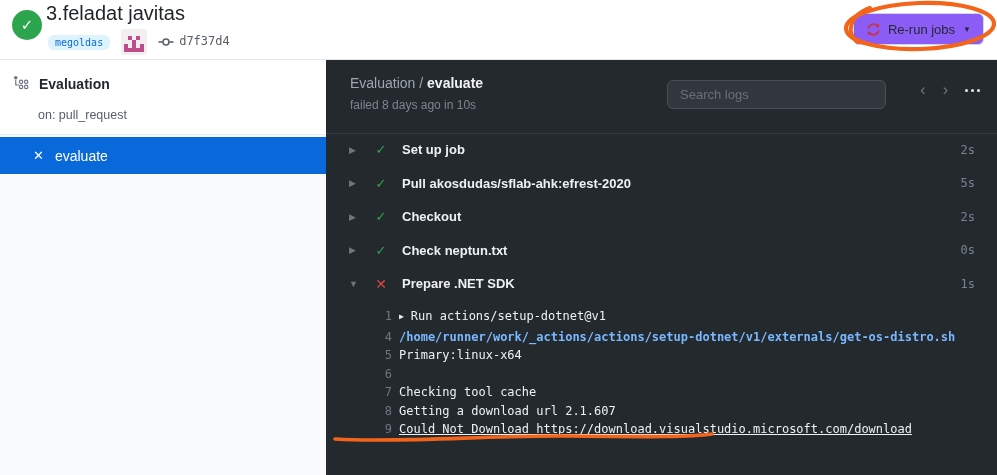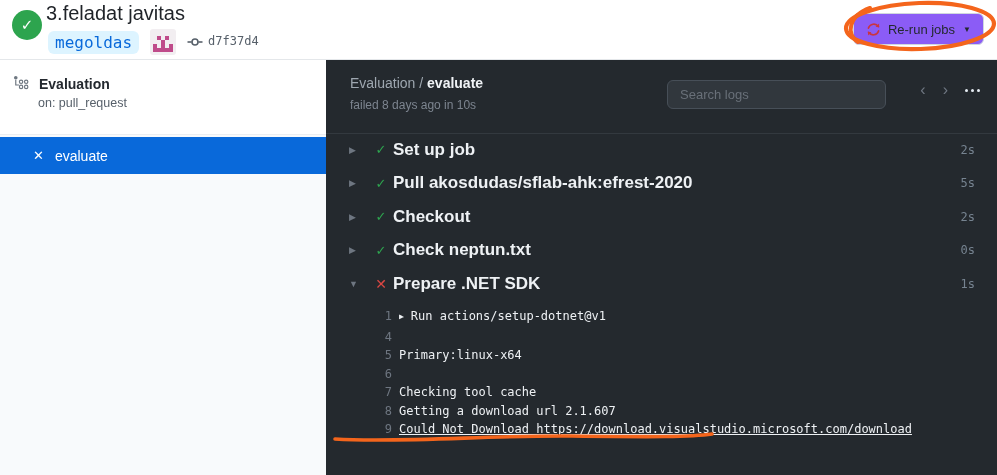--- a/index.html
+++ b/index.html
@@ -7,38 +7,38 @@
   .mono{font-family:"DejaVu Sans Mono","Liberation Mono",monospace;}
 
   
   .header{position:absolute;left:0;top:0;width:997px;height:60px;background:#ffffff;
     border-bottom:1px solid #e4e7ea;box-sizing:border-box;}
   .status-circle{position:absolute;left:12px;top:10px;width:30px;height:30px;border-radius:50%;
     background:#2da44e;color:#fff;display:flex;align-items:center;justify-content:center;
     font-size:15px;font-weight:bold;}
   .run-title{position:absolute;left:46px;top:2px;font-size:20px;color:#1f2328;font-weight:400;}
   .meta-row{position:absolute;left:48px;top:29px;display:flex;align-items:center;gap:11px;}
-  .branch-badge{font-family:"DejaVu Sans Mono","Liberation Mono",monospace;font-size:16px;
+  .branch-badge{font-family:"DejaVu Sans Mono","Liberation Mono",monospace;font-size:10px;
     color:#0969da;background:#ddf4ff;padding:2px 7px;border-radius:6px;}
   .identicon{width:26px;height:26px;background:#f2eef1;border-radius:3px;display:flex;
     align-items:center;justify-content:center;}
   .commit-ref{display:flex;align-items:flex-start;gap:5px;color:#57606a;font-size:12px;}
   .rerun-btn{position:absolute;right:13px;top:13px;height:30px;padding:0 12px;background:#8b5cf6;
     border:1px solid #d0d7de;border-radius:6px;display:flex;align-items:center;gap:7px;
     font-size:13px;color:#24292f;cursor:pointer;}
   .rerun-caret{font-size:8px;color:#24292f;margin-left:1px;}
   .annot{position:absolute;pointer-events:none;z-index:9;}
 
   
   .sidebar{position:absolute;left:0;top:60px;width:326px;height:415px;background:#f8fafc;}
   .sidebar-head{position:absolute;left:0;top:0;width:326px;height:75px;background:#fff;
     border-bottom:1px solid #eceef0;box-sizing:border-box;padding:15px 16px 0 13px;}
   .wf-row{display:flex;align-items:center;gap:9px;}
   .wf-name{font-size:14px;font-weight:700;color:#24292f;}
-  .wf-trigger{margin-left:25px;margin-top:4px;font-size:12.5px;color:#57606a;}
+  .wf-trigger{margin-left:25px;margin-top:16px;font-size:12.5px;color:#57606a;}
   .job-row{position:absolute;left:0;top:77px;width:326px;height:37px;background:#0969da;
     color:#ffffff;display:flex;align-items:center;padding-left:33px;box-sizing:border-box;
     gap:11px;font-size:14px;cursor:pointer;}
   .job-x{font-size:13px;font-weight:700;}
 
   
   .logpanel{position:absolute;left:326px;top:60px;width:671px;height:415px;background:#24292e;}
   .lp-head{position:relative;height:73px;border-bottom:1px solid #33393f;}
   .lp-crumb{position:absolute;left:24px;top:15px;font-size:14px;color:#9ea7b0;}
   .lp-crumb .job{color:#f0f3f6;font-weight:700;}
@@ -52,21 +52,21 @@
   .meatball{display:flex;gap:3px;cursor:pointer;padding:4px 0;}
   .meatball i{width:3px;height:3px;border-radius:50%;background:#e6edf3;display:block;}
 
   .steps{position:absolute;left:0;top:73px;width:671px;}
   .step{height:33.5px;display:flex;align-items:center;padding:0 22px 0 23px;box-sizing:border-box;
     cursor:pointer;}
   .step .exp{width:12px;color:#6e7681;font-size:9px;flex:none;}
   .step .st{width:16px;margin-left:12px;font-size:13px;font-weight:700;flex:none;text-align:center;}
   .step .st.ok{color:#2ea44f;}
   .step .st.fail{color:#dc4743;font-size:14px;}
-  .step .nm{margin-left:4px;font-size:17px;font-weight:600;color:#eef1f4;}
+  .step .nm{margin-left:13px;font-size:13px;font-weight:600;color:#eef1f4;}
   .step .dur{margin-left:auto;font-family:"DejaVu Sans Mono","Liberation Mono",monospace;
     font-size:12px;color:#768390;}
 
   .loglines{position:absolute;left:0;top:247px;width:671px;
     font-family:"DejaVu Sans Mono","Liberation Mono",monospace;font-size:12px;line-height:18.5px;}
   .logline{display:flex;}
   .lnum{width:66px;text-align:right;color:#6e7681;flex:none;}
   .ltext{margin-left:7px;color:#eef1f4;white-space:pre-wrap;width:568px;}
   .runcaret{font-size:8px;margin-right:7px;position:relative;top:-1px;}
   .linkline .ltext{color:#79b8ff;font-weight:700;}
@@ -190,20 +190,21 @@
     </div>
   </div>
 
   <div class="loglines">
     <div class="logline">
       <span class="lnum">1</span>
       <span class="ltext"><span class="runcaret">▶</span><span>Run actions/setup-dotnet@v1</span></span>
     </div>
     <div class="logline linkline">
       <span class="lnum">4</span>
+      <span class="ltext">/home/runner/work/_actions/actions/setup-dotnet/v1/externals/get-os-distro.sh</span>
     </div>
     <div class="logline">
       <span class="lnum">5</span>
       <span class="ltext">Primary:linux-x64</span>
     </div>
     <div class="logline">
       <span class="lnum">6</span>
     </div>
     <div class="logline">
       <span class="lnum">7</span>

